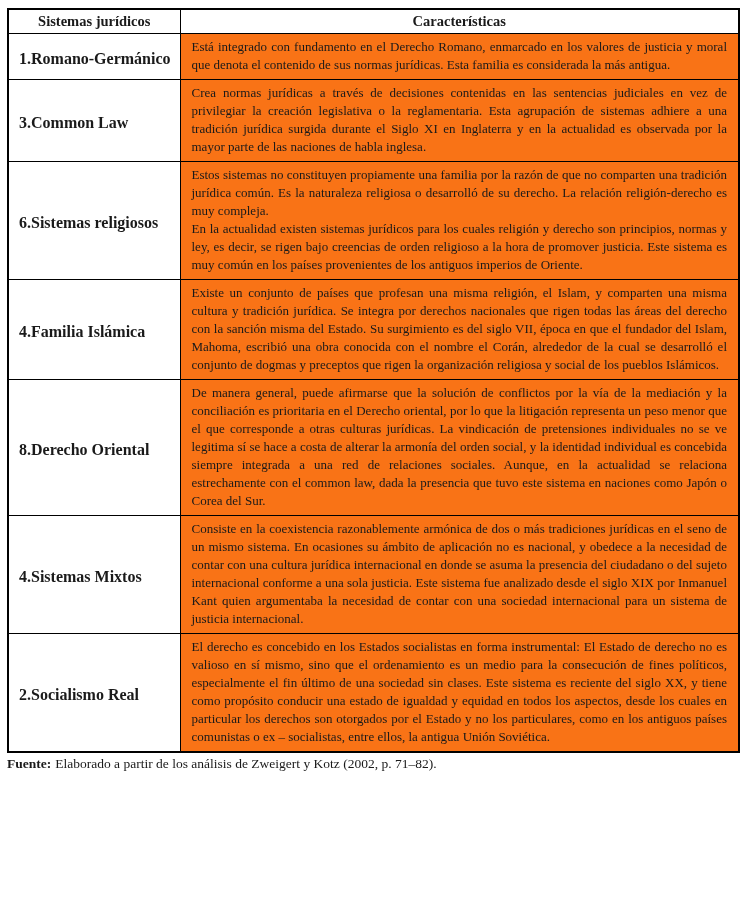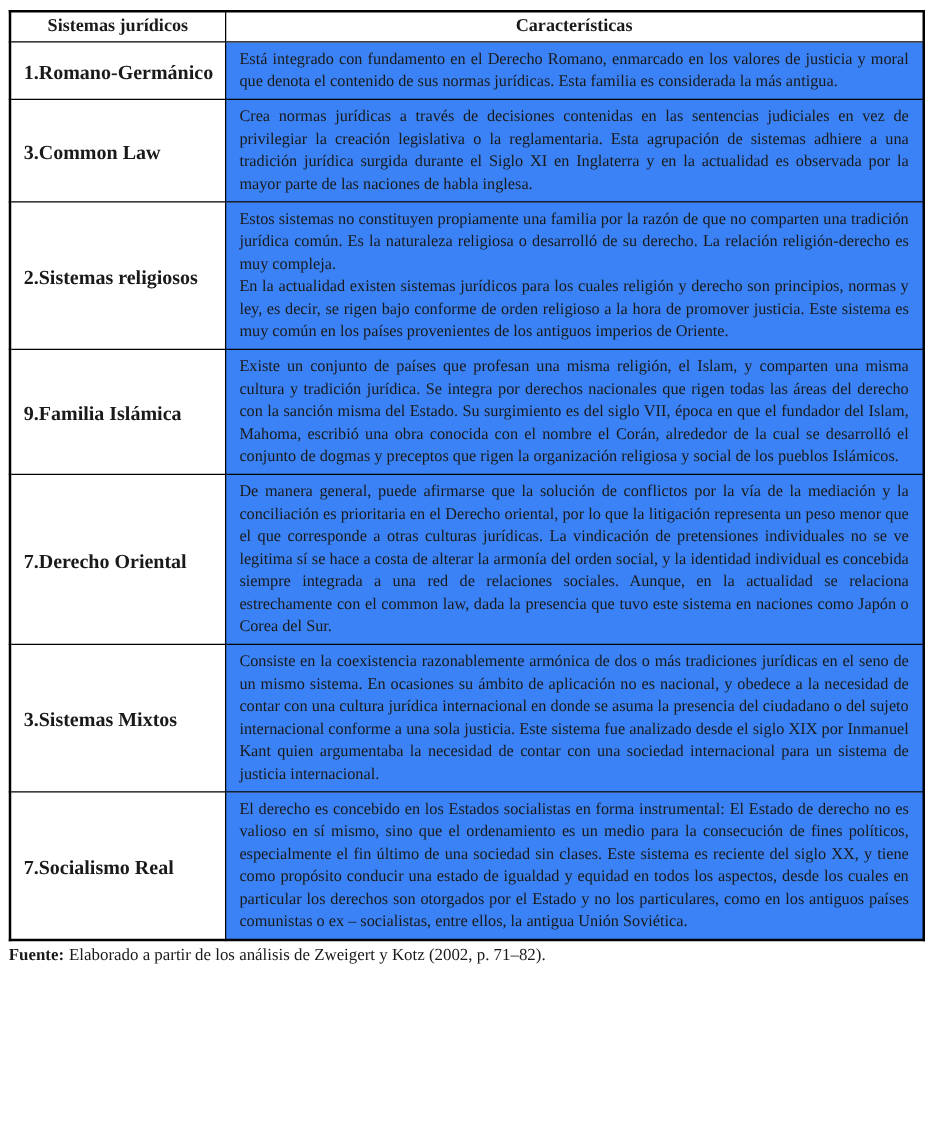--- a/index.html
+++ b/index.html
@@ -40,21 +40,21 @@
     vertical-align: middle;
     padding: 4px 4px 0 10px;
     background: #ffffff;
   }
   td.chars-cell {
     font-size: 13px;
     line-height: 18px;
     text-align: justify;
     vertical-align: middle;
     padding: 4px 11px 5px 11px;
-    background: #3b82f6;
+    background: #f97316;
   }
   td.chars-cell p {
     margin: 0;
   }
   .source-note {
     font-size: 13.5px;
     line-height: 17px;
     padding: 2px 0 0 0;
   }
   .source-note .bold {
@@ -88,46 +88,46 @@
           <p>Está integrado con fundamento en el Derecho Romano, enmarcado en los valores de justicia y moral que denota el contenido de sus normas jurídicas. Esta familia es considerada la más antigua.</p>
         </td>
       </tr>
       <tr>
         <td class="label-cell">3.Common Law</td>
         <td class="chars-cell">
           <p>Crea normas jurídicas a través de decisiones contenidas en las sentencias judiciales en vez de privilegiar la creación legislativa o la reglamentaria. Esta agrupación de sistemas adhiere a una tradición jurídica surgida durante el Siglo XI en Inglaterra y en la actualidad es observada por la mayor parte de las naciones de habla inglesa.</p>
         </td>
       </tr>
       <tr>
-        <td class="label-cell">2.Sistemas religiosos</td>
+        <td class="label-cell">6.Sistemas religiosos</td>
         <td class="chars-cell">
           <p>Estos sistemas no constituyen propiamente una familia por la razón de que no comparten una tradición jurídica común. Es la naturaleza religiosa o desarrolló de su derecho. La relación religión-derecho es muy compleja.</p>
-          <p>En la actualidad existen sistemas jurídicos para los cuales religión y derecho son principios, normas y ley, es decir, se rigen bajo conforme de orden religioso a la hora de promover justicia. Este sistema es muy común en los países provenientes de los antiguos imperios de Oriente.</p>
+          <p>En la actualidad existen sistemas jurídicos para los cuales religión y derecho son principios, normas y ley, es decir, se rigen bajo creencias de orden religioso a la hora de promover justicia. Este sistema es muy común en los países provenientes de los antiguos imperios de Oriente.</p>
         </td>
       </tr>
       <tr>
-        <td class="label-cell">9.Familia Islámica</td>
+        <td class="label-cell">4.Familia Islámica</td>
         <td class="chars-cell">
           <p>Existe un conjunto de países que profesan una misma religión, el Islam, y comparten una misma cultura y tradición jurídica. Se integra por derechos nacionales que rigen todas las áreas del derecho con la sanción misma del Estado. Su surgimiento es del siglo VII, época en que el fundador del Islam, Mahoma, escribió una obra conocida con el nombre el Corán, alrededor de la cual se desarrolló el conjunto de dogmas y preceptos que rigen la organización religiosa y social de los pueblos Islámicos.</p>
         </td>
       </tr>
       <tr>
-        <td class="label-cell">7.Derecho Oriental</td>
+        <td class="label-cell">8.Derecho Oriental</td>
         <td class="chars-cell">
           <p>De manera general, puede afirmarse que la solución de conflictos por la vía de la mediación y la conciliación es prioritaria en el Derecho oriental, por lo que la litigación representa un peso menor que el que corresponde a otras culturas jurídicas. La vindicación de pretensiones individuales no se ve legitima sí se hace a costa de alterar la armonía del orden social, y la identidad individual es concebida siempre integrada a una red de relaciones sociales. Aunque, en la actualidad se relaciona estrechamente con el common law, dada la presencia que tuvo este sistema en naciones como Japón o Corea del Sur.</p>
         </td>
       </tr>
       <tr>
-        <td class="label-cell">3.Sistemas Mixtos</td>
+        <td class="label-cell">4.Sistemas Mixtos</td>
         <td class="chars-cell">
           <p>Consiste en la coexistencia razonablemente armónica de dos o más tradiciones jurídicas en el seno de un mismo sistema. En ocasiones su ámbito de aplicación no es nacional, y obedece a la necesidad de contar con una cultura jurídica internacional en donde se asuma la presencia del ciudadano o del sujeto internacional conforme a una sola justicia. Este sistema fue analizado desde el siglo XIX por Inmanuel Kant quien argumentaba la necesidad de contar con una sociedad internacional para un sistema de justicia internacional.</p>
         </td>
       </tr>
       <tr>
-        <td class="label-cell">7.Socialismo Real</td>
+        <td class="label-cell">2.Socialismo Real</td>
         <td class="chars-cell">
           <p>El derecho es concebido en los Estados socialistas en forma instrumental: El Estado de derecho no es valioso en sí mismo, sino que el ordenamiento es un medio para la consecución de fines políticos, especialmente el fin último de una sociedad sin clases. Este sistema es reciente del siglo XX, y tiene como propósito conducir una estado de igualdad y equidad en todos los aspectos, desde los cuales en particular los derechos son otorgados por el Estado y no los particulares, como en los antiguos países comunistas o ex – socialistas, entre ellos, la antigua Unión Soviética.</p>
         </td>
       </tr>
     </tbody>
   </table>
 
   <div class="source-note">
     <span class="bold">Fuente:</span><span class="src-text">Elaborado a partir de los análisis de Zweigert y Kotz (2002, p. 71–82).</span>
   </div>

